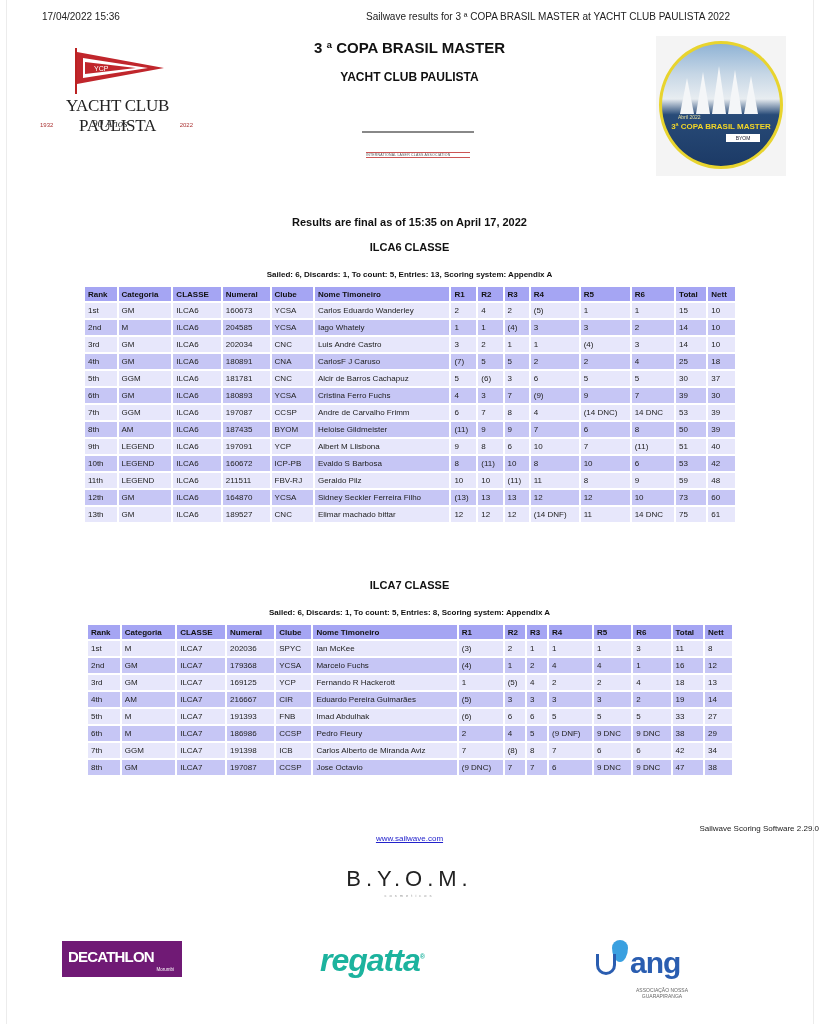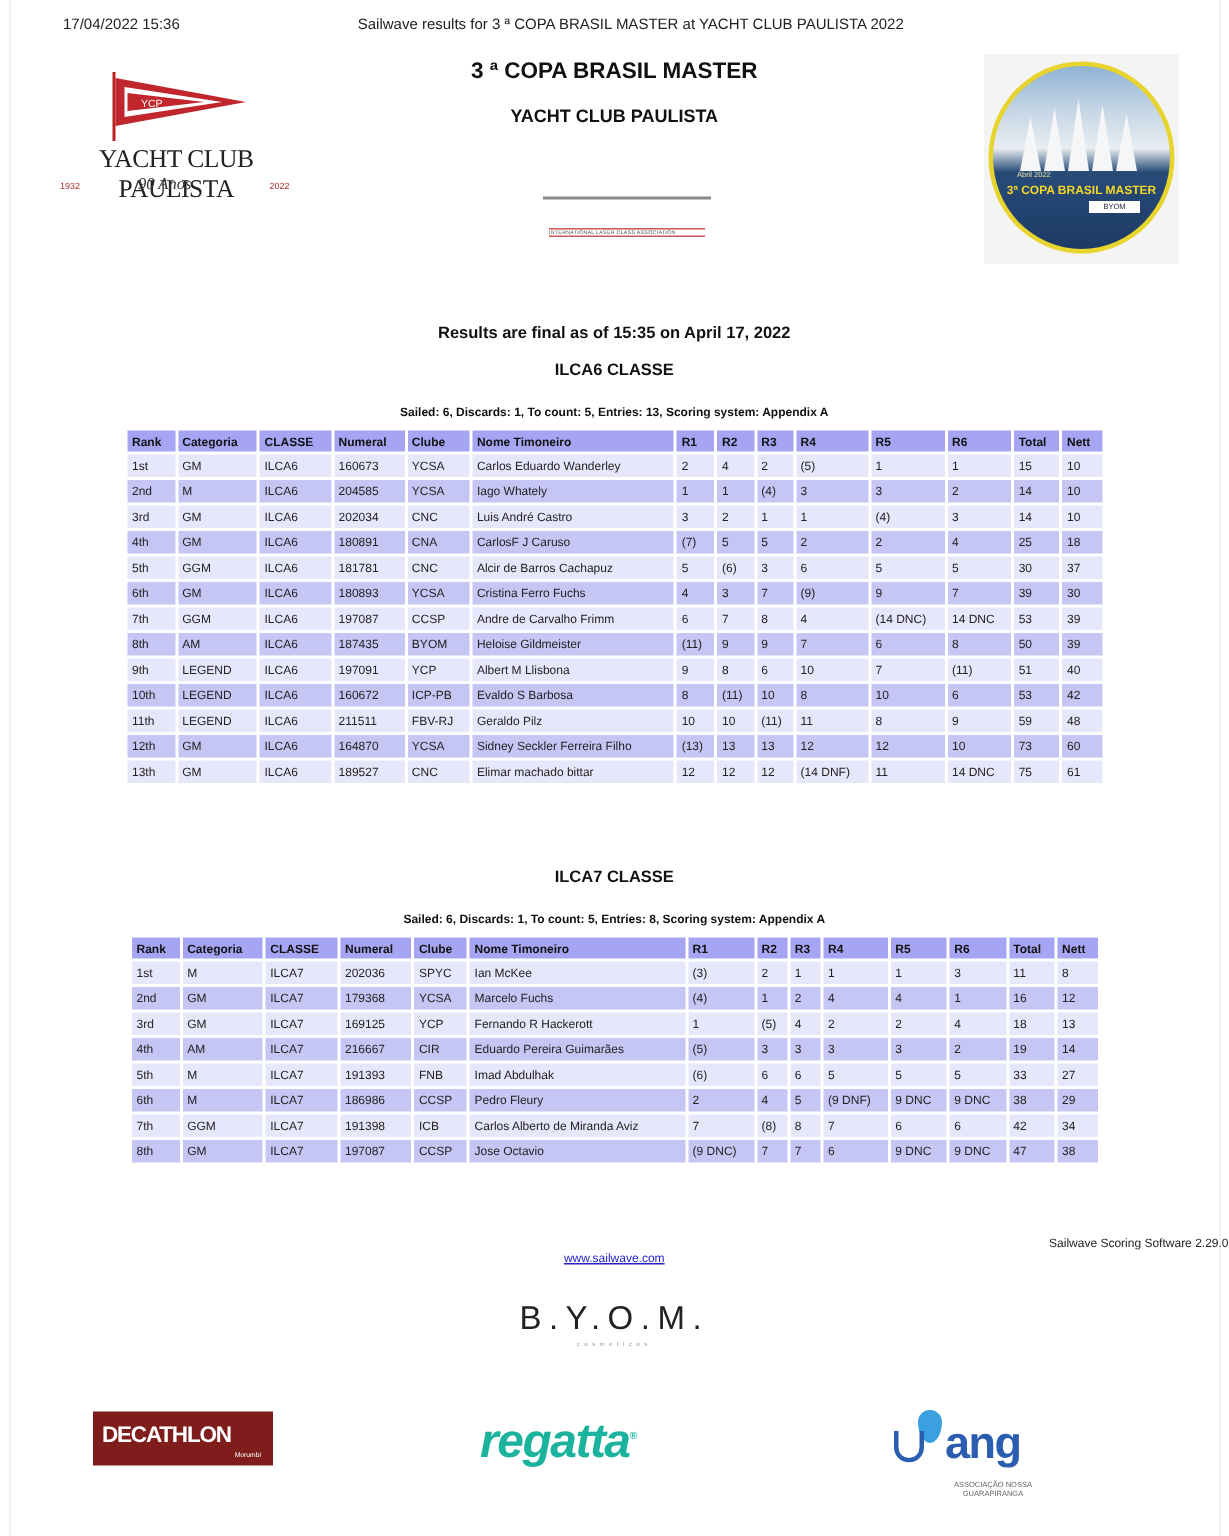--- a/index.html
+++ b/index.html
@@ -3,21 +3,21 @@
 <meta charset="utf-8">
 <style>
   html, body { margin: 0; padding: 0; }
   body {
     width: 819px; height: 1024px; background: #ffffff; position: relative; overflow: hidden;
     font-family: "Liberation Sans", sans-serif; color: #111;
   }
   .frame { position: absolute; left: 6px; top: 0; width: 806px; height: 1024px; border-left: 1px solid #ececec; border-right: 1px solid #ececec; }
   .topline { position: absolute; top: 11px; font-size: 10px; color: #222; }
   #print-date { left: 42px; }
-  #print-title { left: 1px; width: 714px; text-align: center; padding-left: 125px; box-sizing: border-box; }
+  #print-title { left: 16px; width: 714px; text-align: right; padding-left: 125px; box-sizing: border-box; }
   .h-title { position: absolute; left: 0; width: 819px; text-align: center; font-weight: bold; }
   #event-title { top: 39px; font-size: 15px; }
   #club-title { top: 70px; font-size: 12px; }
   
   #ycp-logo { position: absolute; left: 36px; top: 44px; width: 163px; height: 90px; }
   #ycp-logo .name { position: absolute; left: 0; top: 52px; width: 163px; text-align: center; font-family: "Liberation Serif", serif; font-size: 17px; color: #222; letter-spacing: -0.3px; }
   #ycp-logo .y1 { position: absolute; left: 4px; top: 78px; font-size: 6px; color: #a33; }
   #ycp-logo .y2 { position: absolute; right: 6px; top: 78px; font-size: 6px; color: #a33; }
   #ycp-logo .anos { position: absolute; left: 56px; top: 73px; font-family: "Liberation Serif", serif; font-style: italic; font-size: 11px; color: #333; }
   
@@ -41,21 +41,21 @@
   table.res td { padding: 0 3px; height: 15px; white-space: nowrap; color: #222; }
   table.res tr.odd td { background: #e7e7fb; }
   table.res tr.even td { background: #c6c6f5; }
   #t6 { left: 83px; top: 285px; width: 654px; }
   #t7 { left: 86px; top: 623px; width: 648px; }
   #footer-software { position: absolute; left: 0; width: 819px; top: 824px; text-align: right; font-size: 8px; color: #222; }
   #footer-link { position: absolute; left: 0; width: 819px; top: 834px; text-align: center; font-size: 8px; color: #2222cc; text-decoration: underline; }
   #byom-logo { position: absolute; left: 0; width: 819px; top: 866px; text-align: center; }
   #byom-logo .main { font-size: 22px; letter-spacing: 5px; color: #222; }
   #byom-logo .sub { font-size: 4px; letter-spacing: 3px; color: #999; margin-top: 1px; }
-  #decathlon-logo { position: absolute; left: 62px; top: 941px; width: 120px; height: 36px; background: #7f1d1d; color: #fff; }
+  #decathlon-logo { position: absolute; left: 62px; top: 941px; width: 120px; height: 36px; background: #701a75; color: #fff; }
   #decathlon-logo .main { position: absolute; left: 6px; top: 7px; font-size: 15px; font-weight: bold; letter-spacing: -0.8px; }
   #decathlon-logo .sub { position: absolute; right: 8px; top: 26px; font-size: 4.5px; }
   #regatta-logo { position: absolute; left: 320px; top: 942px; font-size: 32px; font-weight: bold; font-style: italic; color: #1cb39e; letter-spacing: -1px; }
   #regatta-logo sup { font-size: 7px; color: #1cb39e; }
   #ang-logo { position: absolute; left: 592px; top: 940px; width: 120px; height: 70px; }
   #ang-logo .drop { position: absolute; left: 20px; top: 0; width: 16px; height: 22px; background: #3aa0e0; border-radius: 50% 50% 50% 50% / 35% 35% 65% 65%; }
   #ang-logo .hand { position: absolute; top: 14px; width: 14px; height: 18px; border: 3px solid #2a5db0; border-top: none; border-radius: 0 0 10px 10px; }
   #ang-logo .txt { position: absolute; left: 38px; top: 6px; font-size: 30px; font-weight: bold; color: #2a5db0; letter-spacing: -1px; }
   #ang-logo .sub { position: absolute; left: 30px; top: 47px; font-size: 5px; color: #666; text-align: center; width: 80px; line-height: 6px; }
 </style>

